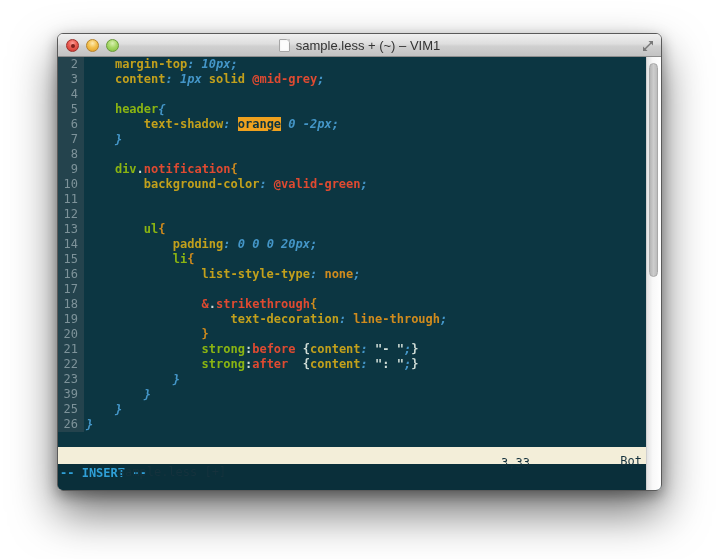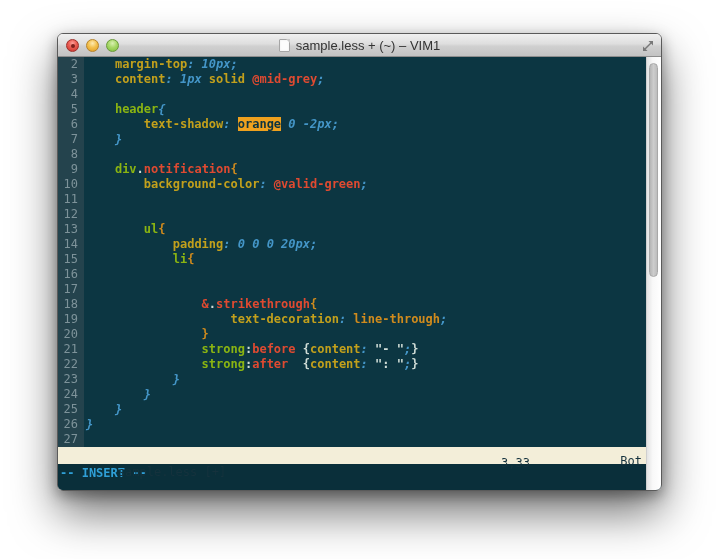--- a/index.html
+++ b/index.html
@@ -99,32 +99,31 @@
           <div class="line"><span class="ln">6</span><span class="code">        <span class="tk-p">text-shadow</span><span class="tk-b">: </span><span class="tk-h">orange</span><span class="tk-b"> 0 -2px;</span></span></div>
           <div class="line"><span class="ln">7</span><span class="code">    <span class="tk-b">}</span></span></div>
           <div class="line"><span class="ln">8</span><span class="code"></span></div>
           <div class="line"><span class="ln">9</span><span class="code">    <span class="tk-s">div</span><span class="tk-w">.</span><span class="tk-r">notification</span><span class="tk-o">{</span></span></div>
           <div class="line"><span class="ln">10</span><span class="code">        <span class="tk-p">background-color</span><span class="tk-b">: </span><span class="tk-r">@valid-green</span><span class="tk-b">;</span></span></div>
           <div class="line"><span class="ln">11</span></div>
           <div class="line"><span class="ln">12</span><span class="code"></span></div>
           <div class="line"><span class="ln">13</span><span class="code">        <span class="tk-s">ul</span><span class="tk-o">{</span></span></div>
           <div class="line"><span class="ln">14</span><span class="code">            <span class="tk-p">padding</span><span class="tk-b">: 0 0 0 20px;</span></span></div>
           <div class="line"><span class="ln">15</span><span class="code">            <span class="tk-s">li</span><span class="tk-o">{</span></span></div>
-          <div class="line"><span class="ln">16</span></div>
+          <div class="line"><span class="ln">16</span><span class="code">                <span class="tk-p">list-style-type</span><span class="tk-b">: </span><span class="tk-o">none</span><span class="tk-b">;</span></span></div>
           <div class="line"><span class="ln">17</span><span class="code"></span></div>
           <div class="line"><span class="ln">18</span><span class="code">                <span class="tk-r">&amp;</span><span class="tk-w">.</span><span class="tk-r">strikethrough</span><span class="tk-o">{</span></span></div>
           <div class="line"><span class="ln">19</span><span class="code">                    <span class="tk-p">text-decoration</span><span class="tk-b">: </span><span class="tk-o">line-through</span><span class="tk-b">;</span></span></div>
           <div class="line"><span class="ln">20</span><span class="code">                <span class="tk-o">}</span></span></div>
           <div class="line"><span class="ln">21</span><span class="code">                <span class="tk-s">strong</span><span class="tk-w">:</span><span class="tk-r">before</span><span class="tk-w"> {</span><span class="tk-p">content</span><span class="tk-b">: </span><span class="tk-w">"- "</span><span class="tk-b">;</span><span class="tk-w">}</span></span></div>
           <div class="line"><span class="ln">22</span><span class="code">                <span class="tk-s">strong</span><span class="tk-w">:</span><span class="tk-r">after</span><span class="tk-w">  {</span><span class="tk-p">content</span><span class="tk-b">: </span><span class="tk-w">": "</span><span class="tk-b">;</span><span class="tk-w">}</span></span></div>
           <div class="line"><span class="ln">23</span><span class="code">            <span class="tk-b">}</span></span></div>
-          <div class="line"><span class="ln">24</span><span class="code">        <span class="tk-b">}</span></span></div>
+          <div class="line"><span class="ln">39</span><span class="code">        <span class="tk-b">}</span></span></div>
           <div class="line"><span class="ln">25</span><span class="code">    <span class="tk-b">}</span></span></div>
           <div class="line"><span class="ln">26</span><span class="code"><span class="tk-b">}</span></span></div>
-          <div class="line"><span class="ln">27</span><span class="code"></span></div>
         </div>
 
       <div class="statusbar">
         <span>sample.less [+]</span>
         <span class="pos">3,33</span>
         <span class="scrollpos">Bot</span>
       </div>
 
       <div class="cmdline">
         <span class="mode">-- INSERT --</span>

